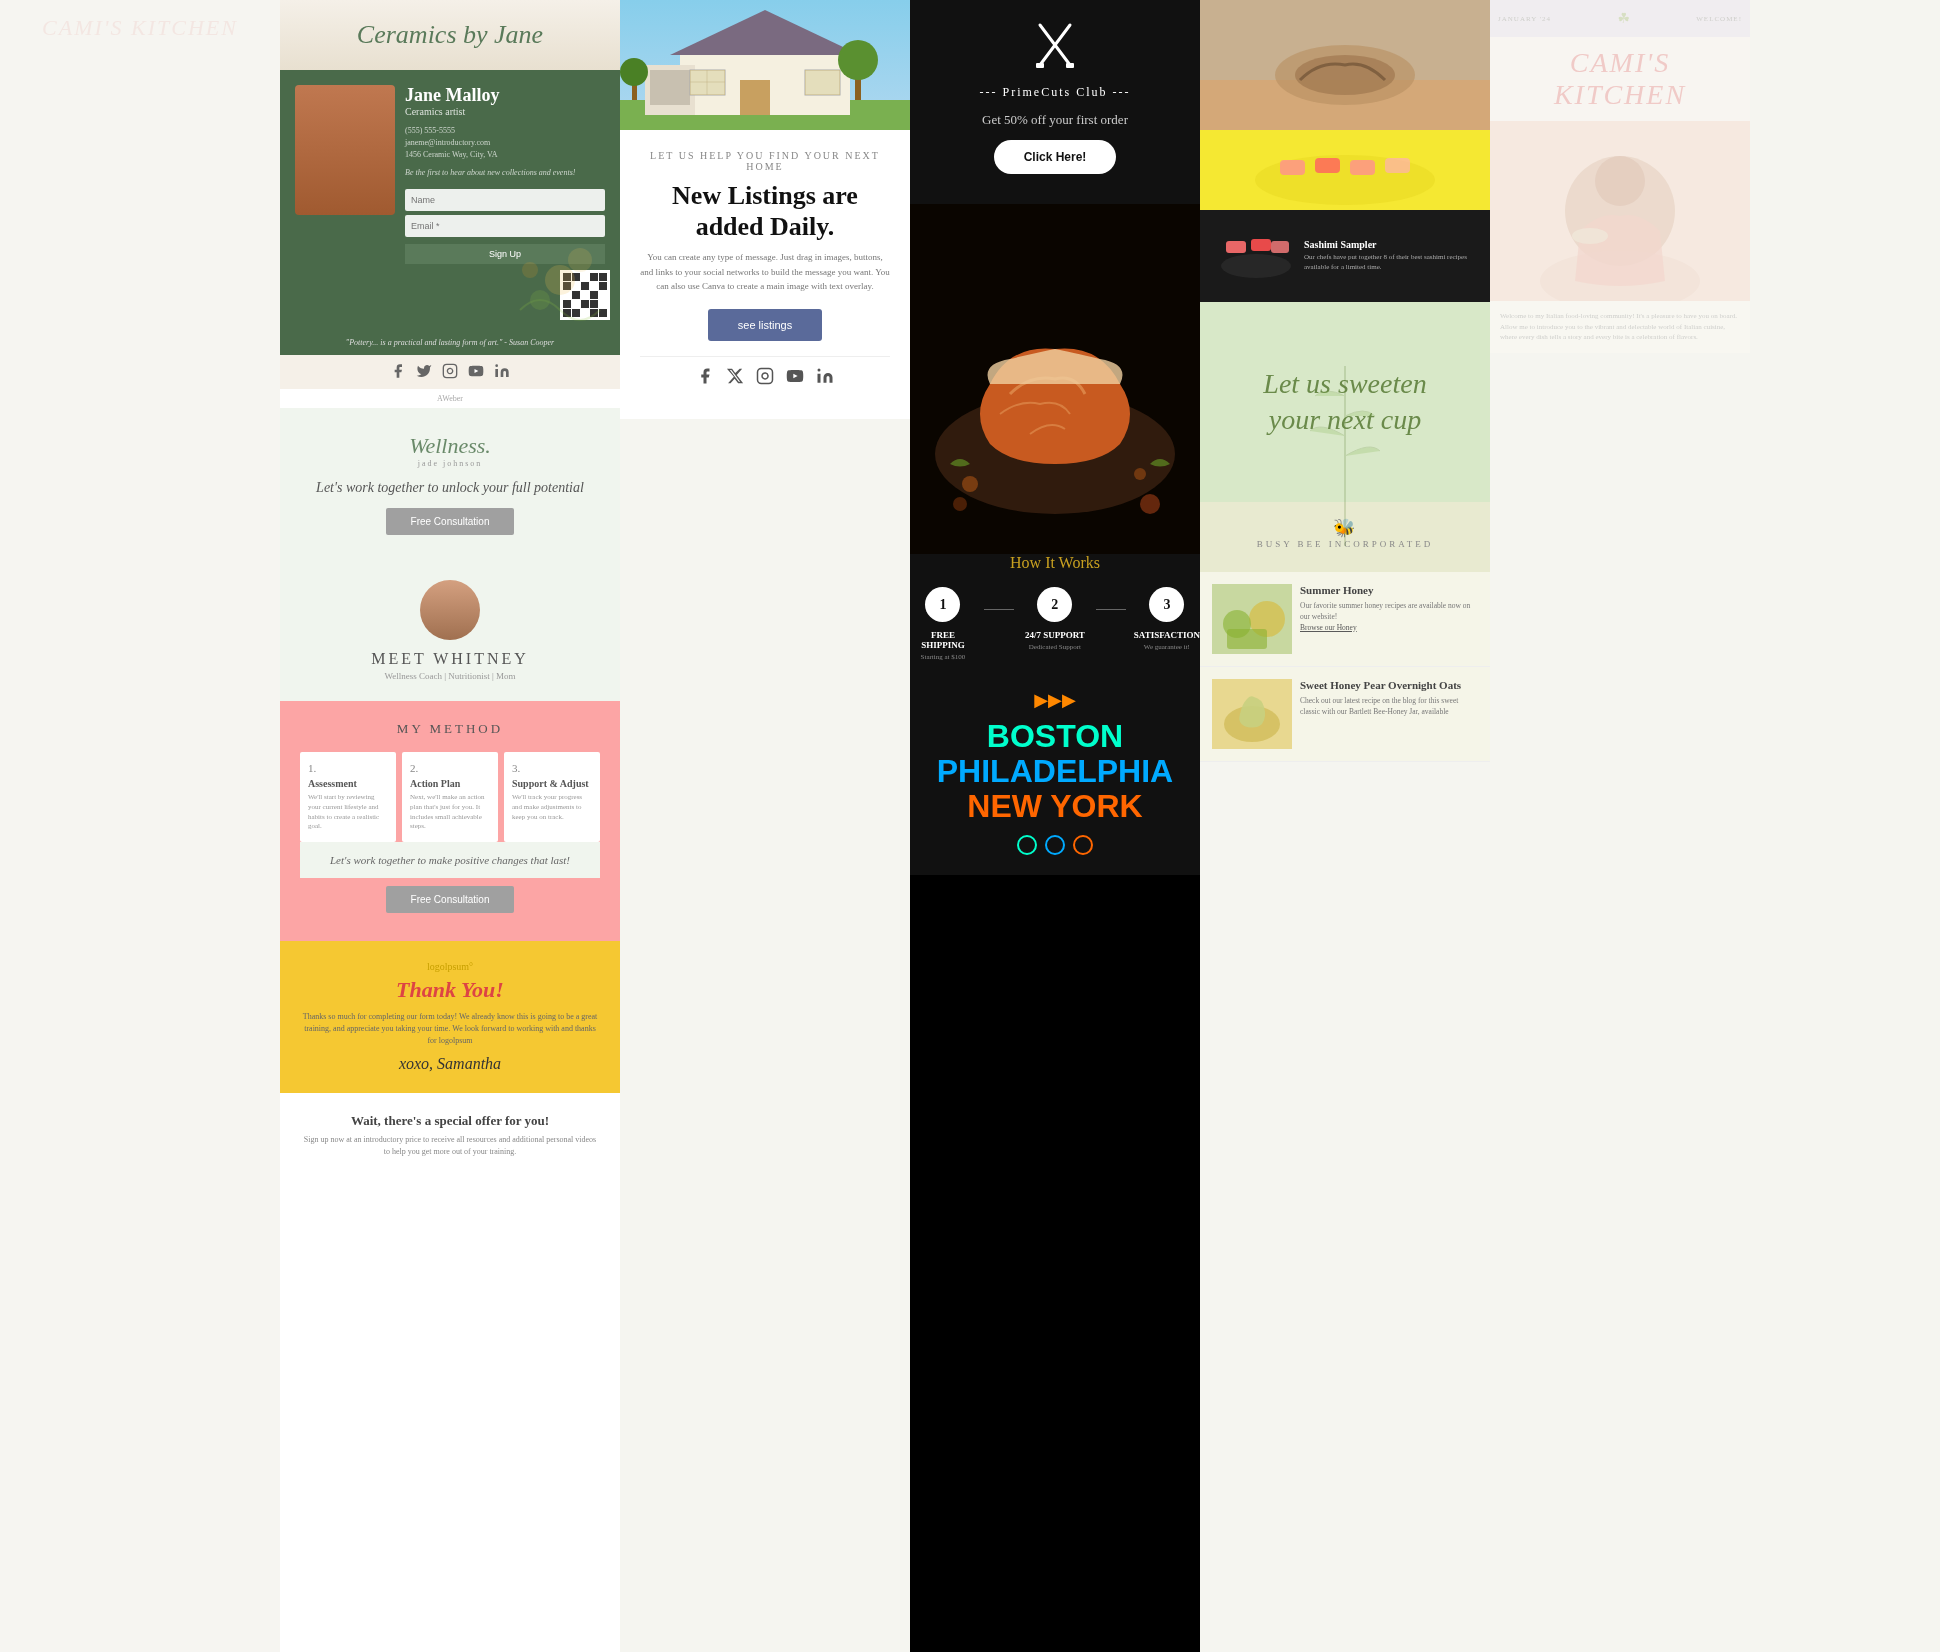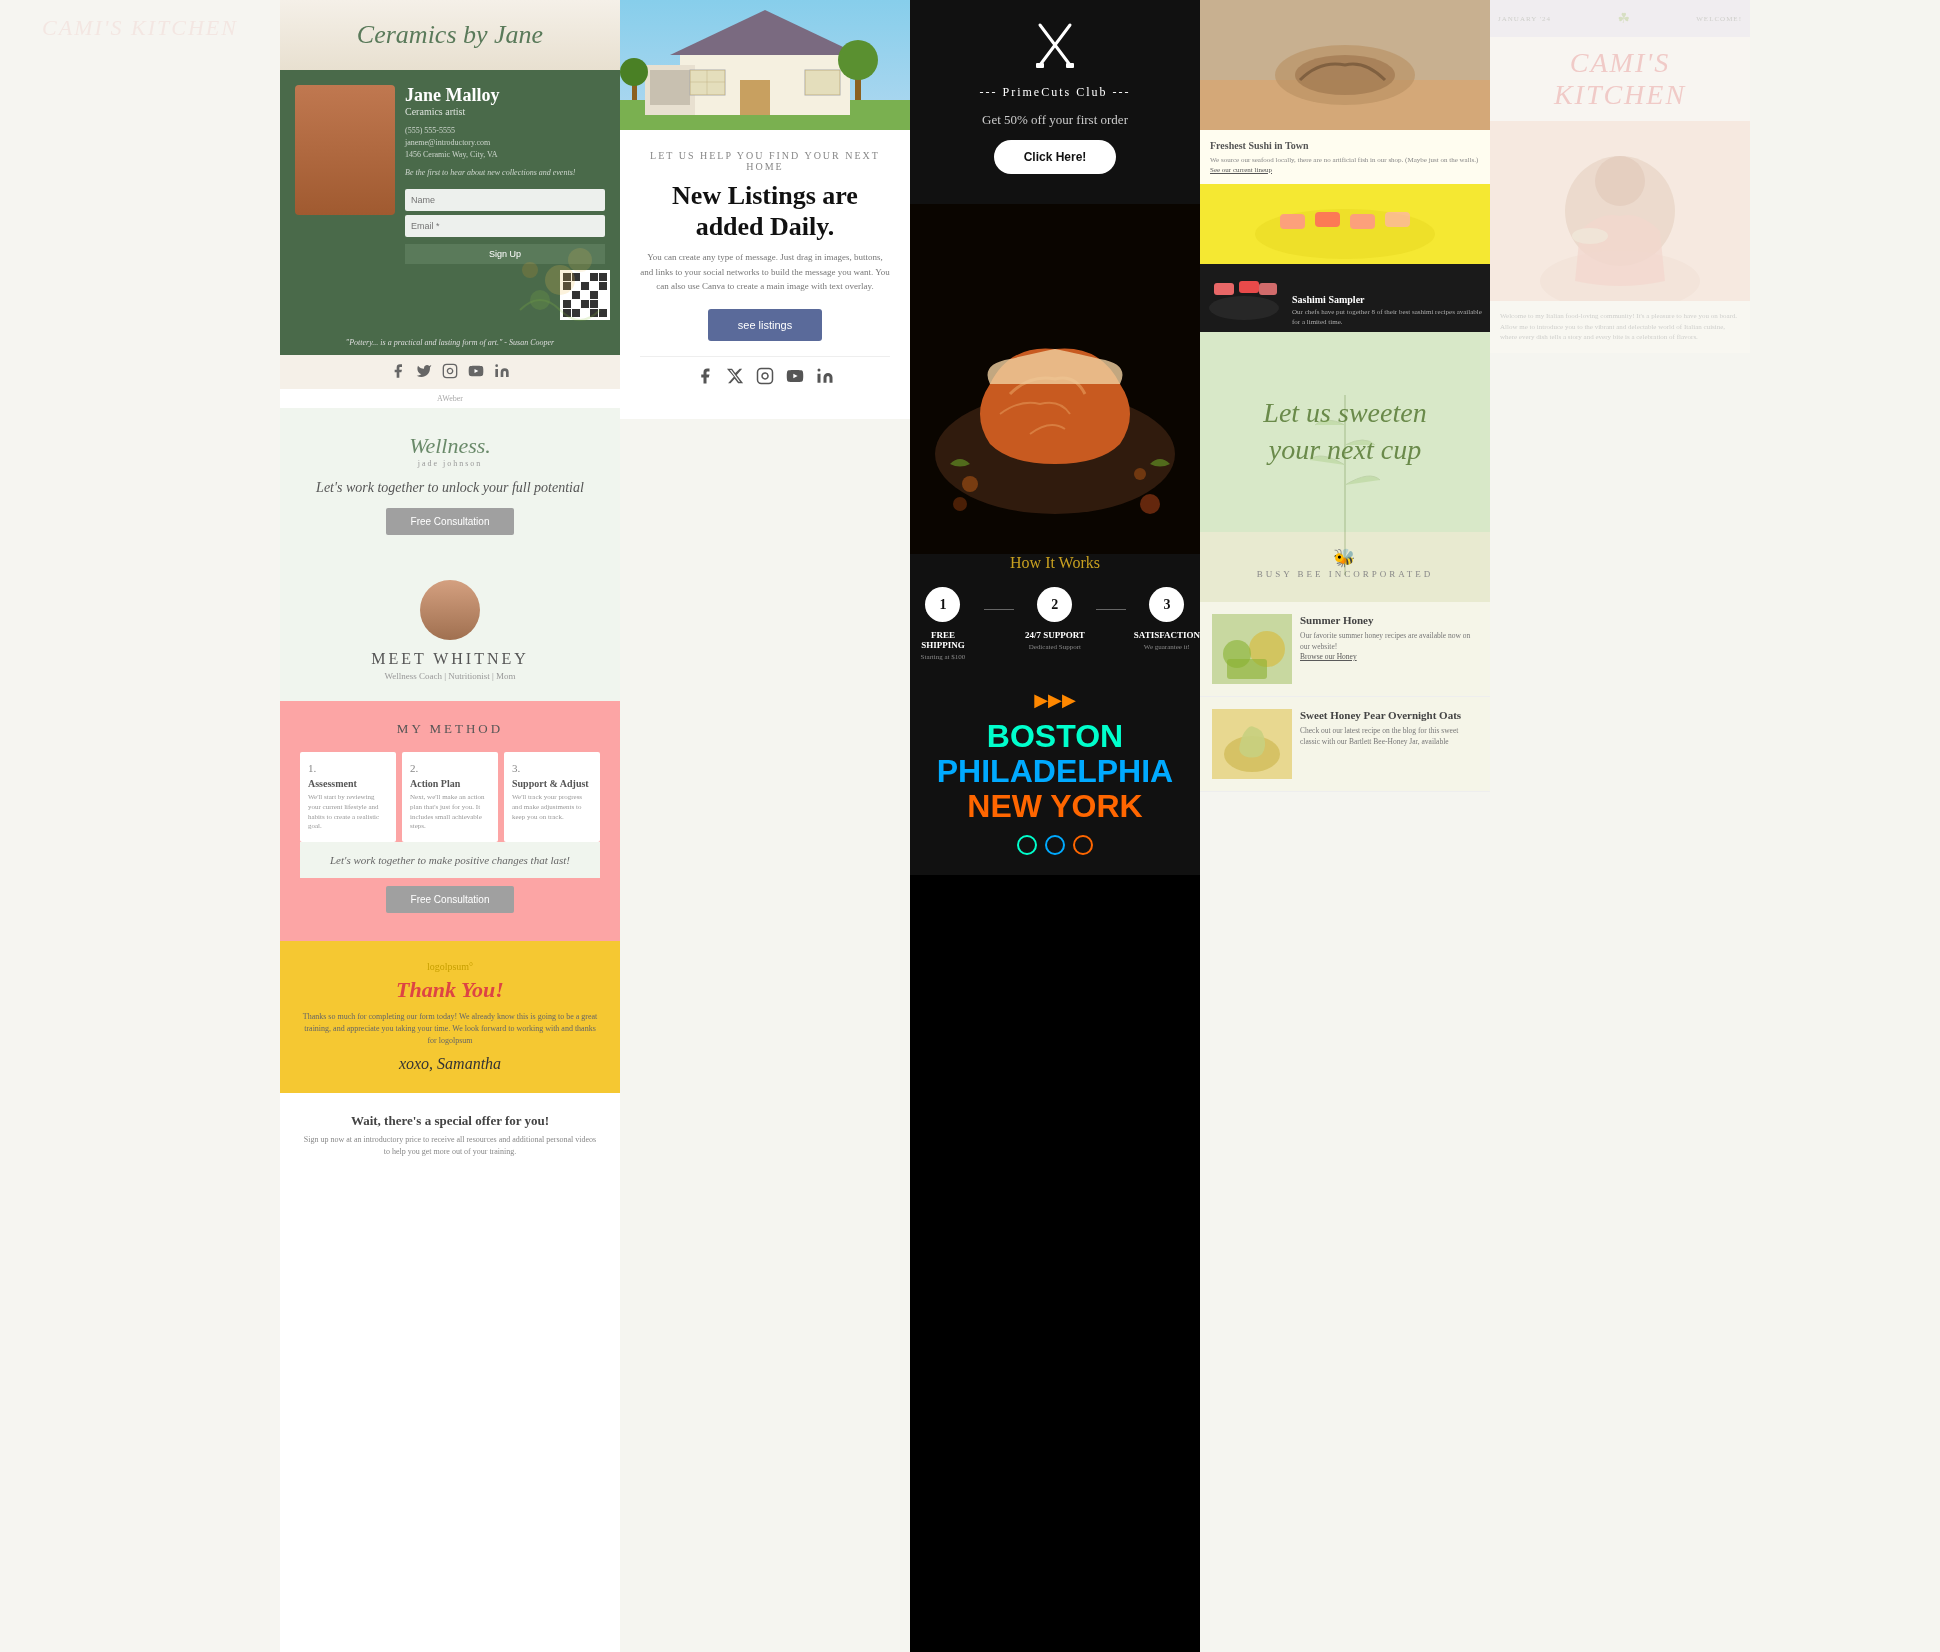--- a/index.html
+++ b/index.html
@@ -598,24 +598,24 @@
       line-height: 1.5;
     }
     .honey-seafood-link {
       font-size: 7px;
       color: #555;
       text-decoration: underline;
     }
 
     .sashimi-dark-section {
       background: #1a1a1a;
-      padding: 4px;
+      padding: 16px;
       display: flex;
       gap: 8px;
-      align-items: flex-end;
+      align-items: center;
     }
     .sashimi-dark-img {
       width: 80px;
       height: 60px;
       background: linear-gradient(135deg, #2a2a2a 0%, #1a1a1a 100%);
       flex-shrink: 0;
     }
     .sashimi-dark-content {
       flex: 1;
     }
@@ -1102,25 +1102,20 @@
           <rect width="290" height="130" fill="#c8b090"></rect>
 
           <rect y="80" width="290" height="50" fill="#d4a878"></rect>
           <ellipse cx="145" cy="75" rx="70" ry="30" fill="#b89060" opacity="0.6"></ellipse>
           <ellipse cx="145" cy="75" rx="50" ry="20" fill="#a07850" opacity="0.7"></ellipse>
 
           <path d="M100 80 Q120 60 145 65 Q165 60 185 80" stroke="#806040" stroke-width="3" fill="none"></path>
         </svg>
       </div>
 
-      <div class="honey-seafood-text">
-        <div class="honey-seafood-title">Freshest Sushi in Town</div>
-        <div class="honey-seafood-desc">We source our seafood locally, there are no artificial fish in our shop. (Maybe just on the walls.)</div>
-        <div class="honey-seafood-link">See our current lineup</div>
-      </div>
 
       <div style="background:#f5e832;height:80px;position:relative;overflow:hidden;">
         <svg viewBox="0 0 290 80" width="290" height="80" xmlns="http://www.w3.org/2000/svg">
           <rect width="290" height="80" fill="#f5e832"></rect>
 
           <ellipse cx="145" cy="50" rx="90" ry="25" fill="#e8d820" opacity="0.5"></ellipse>
           <rect x="80" y="30" width="25" height="15" rx="4" fill="#ff9090" opacity="0.8"></rect>
           <rect x="115" y="28" width="25" height="15" rx="4" fill="#ff6060" opacity="0.8"></rect>
           <rect x="150" y="30" width="25" height="15" rx="4" fill="#ff9090" opacity="0.8"></rect>
           <rect x="185" y="28" width="25" height="15" rx="4" fill="#ffb0b0" opacity="0.7"></rect>

